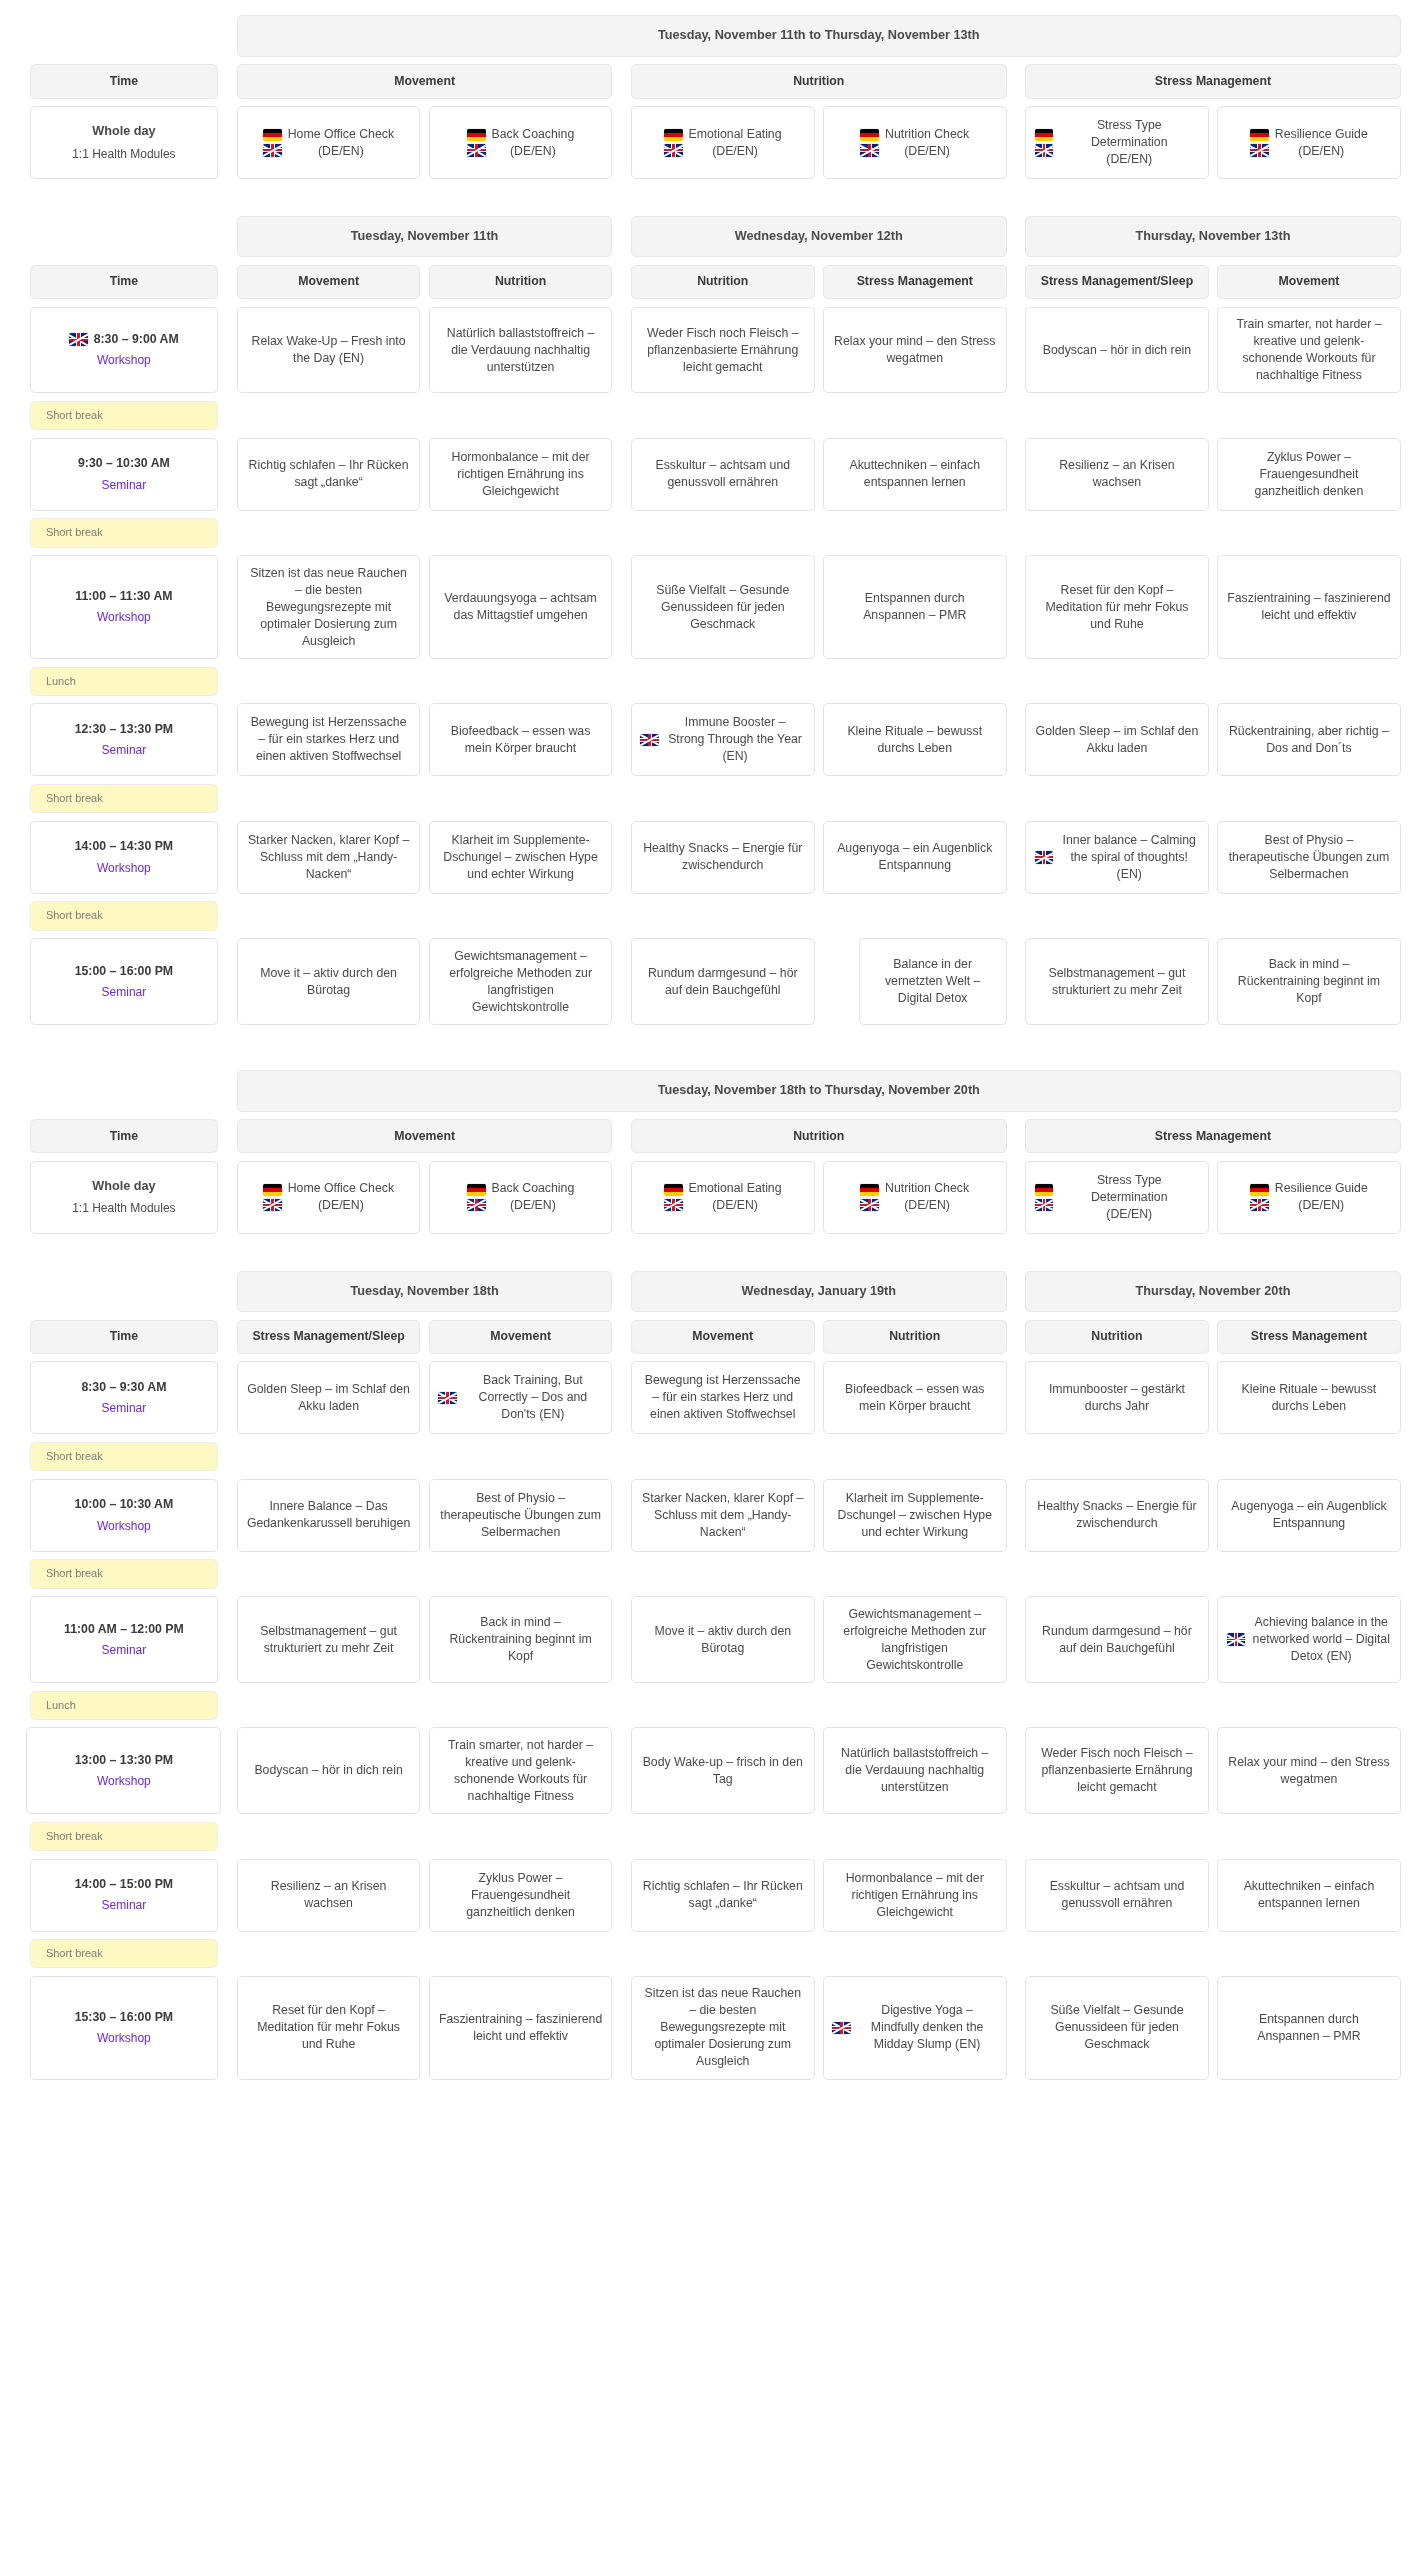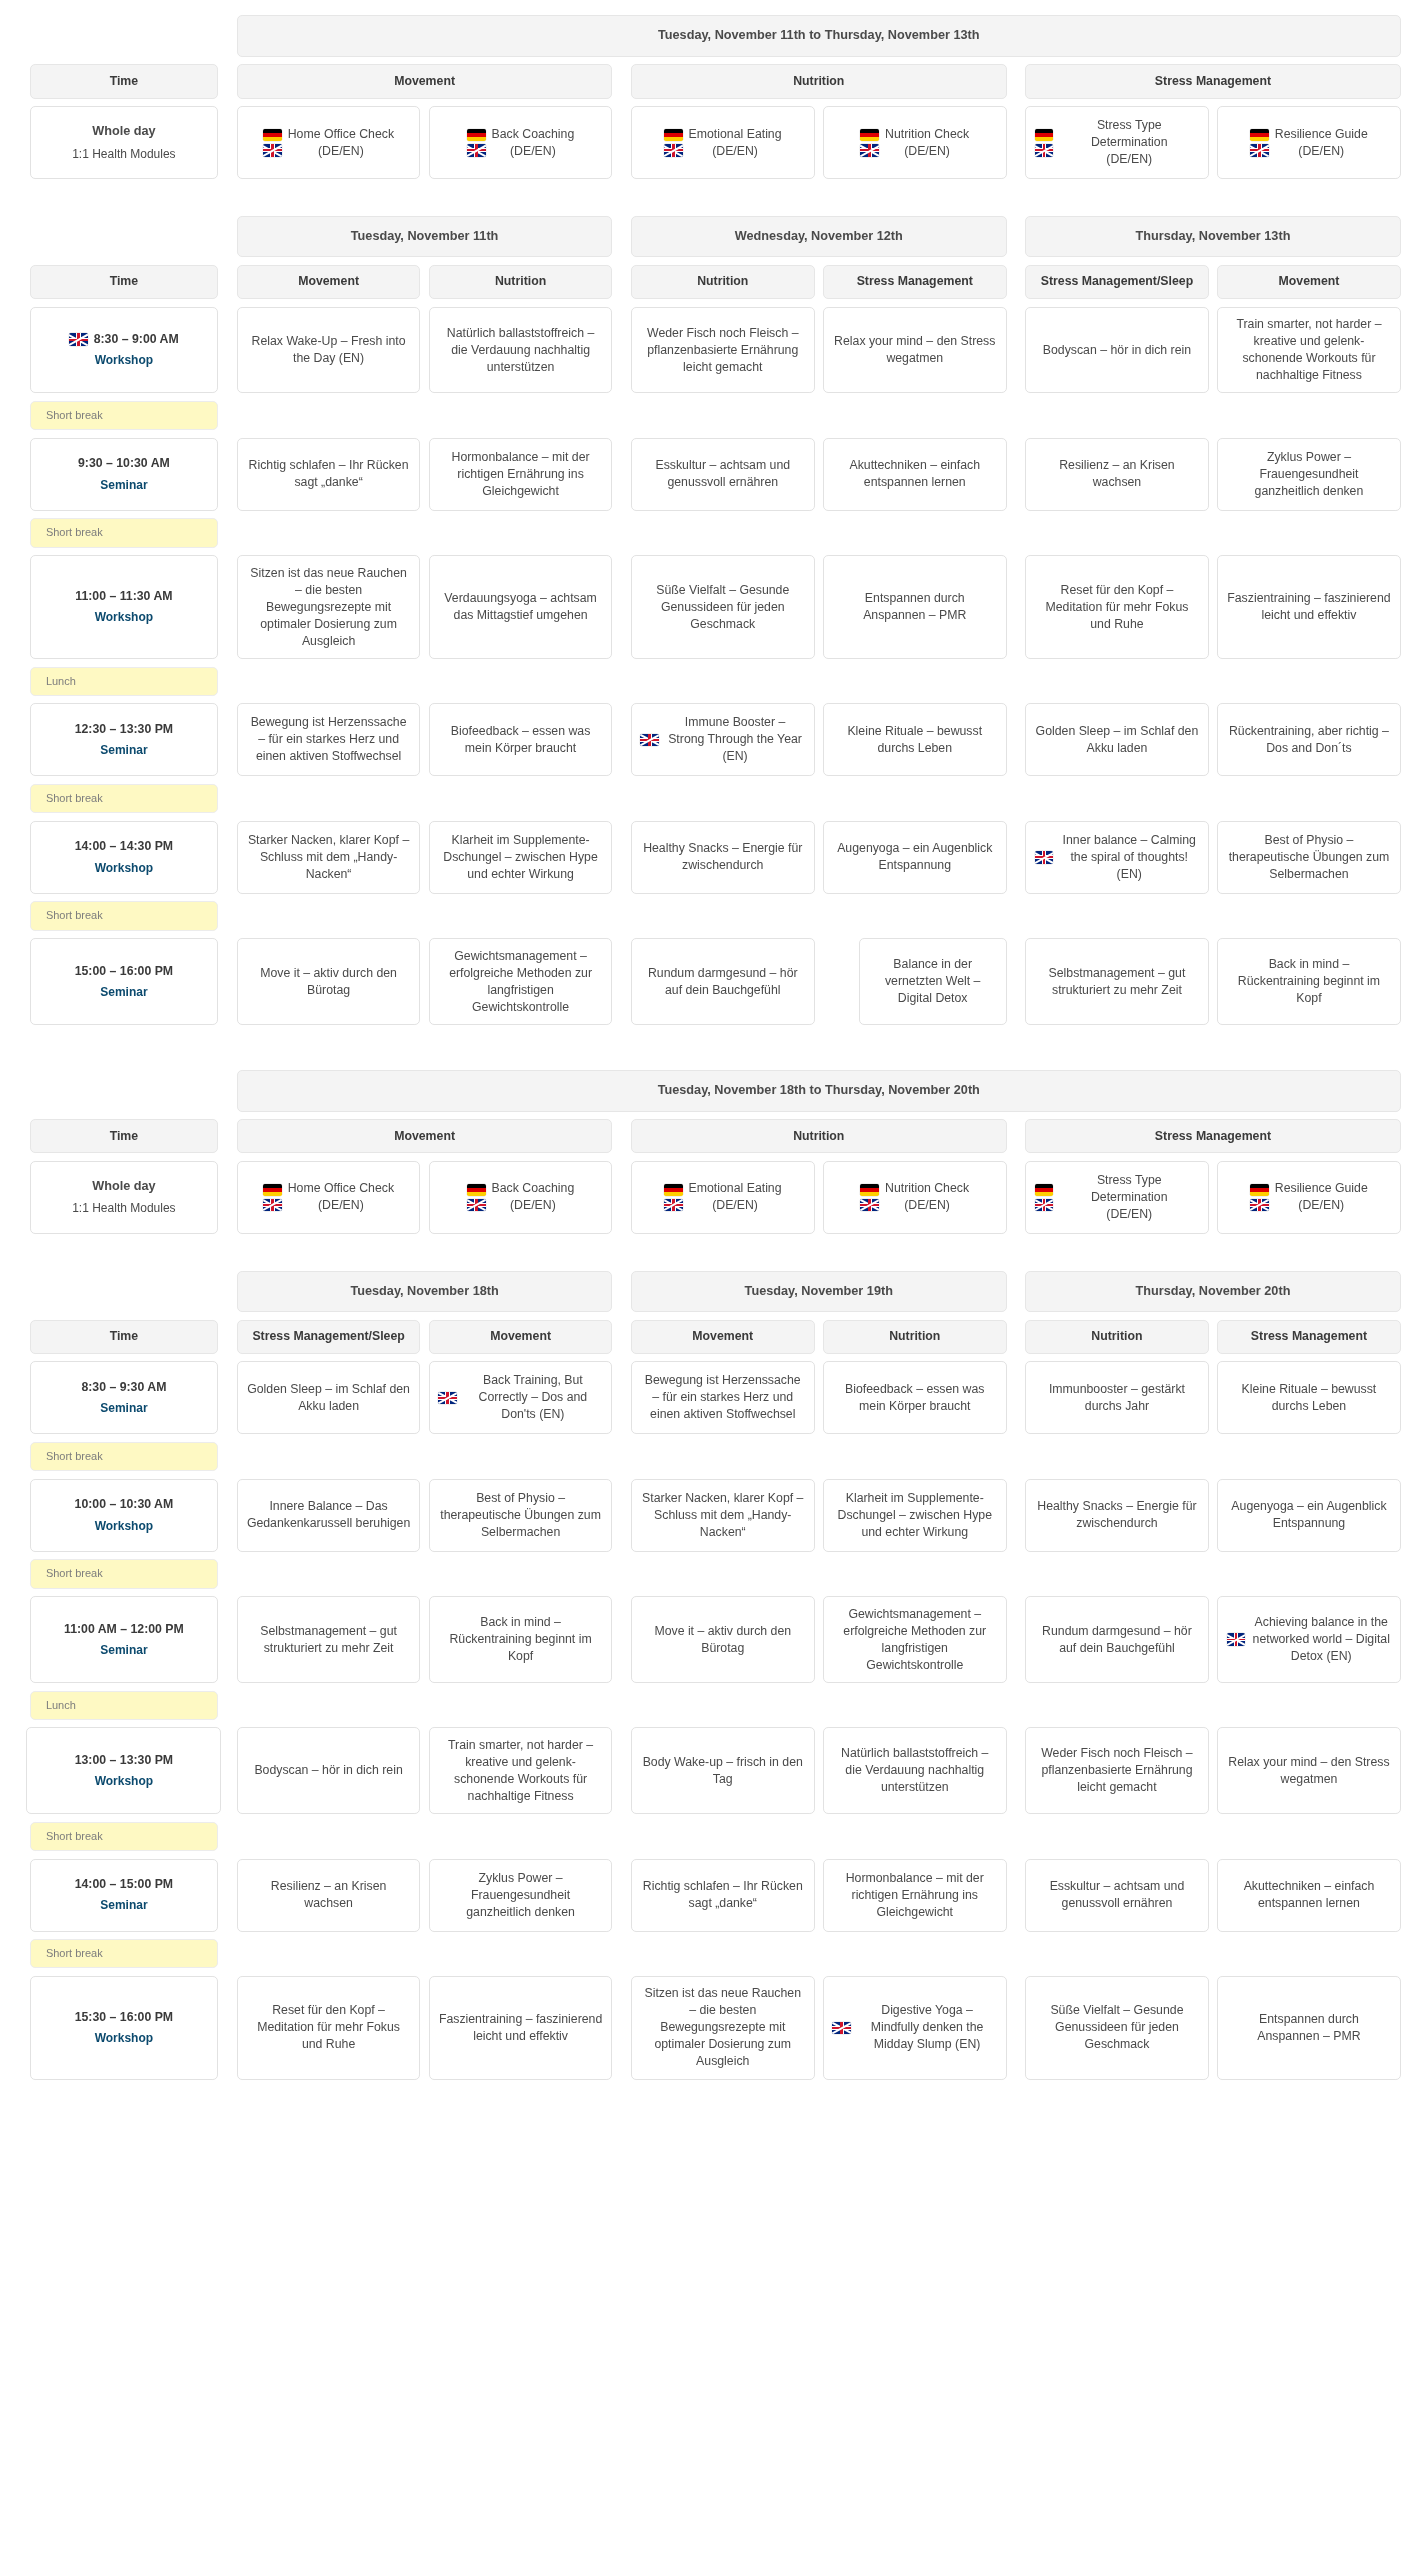--- a/index.html
+++ b/index.html
@@ -58,21 +58,21 @@
   .cell.empty {
     border: none;
     background: transparent;
   }
   .cell.time {
     flex-direction: column;
     gap: 4.2px;
     color: #3a3a3a;
   }
   .time-range { font-weight: bold; font-size: 12.3px; }
-  .time-kind { font-size: 12px; color: #0c4a6e; font-weight: bold; }
+  .time-kind { font-size: 12px; color: #6d28d9; font-weight: normal; }
 
   
   .row {
     display: grid;
     grid-template-columns: 197px 10.2px 192px 192px 10.2px 192px 192px 10.2px 192px 192px;
     margin-bottom: 7.6px;
   }
 
   .span-banner { grid-column: 3 / span 8; }
   .span-group-a { grid-column: 3 / span 2; }
@@ -652,21 +652,21 @@
           </span>
         </div>
       </div>
       <div class="gap-block"></div>
       <div class="row">
         <div class="cell empty" style="grid-column: 1;"></div>
         <div class="cell banner span-group-a">
           <span class="cell-text">Tuesday, November 18th</span>
         </div>
         <div class="cell banner span-group-b">
-          <span class="cell-text">Tuesday, November 19th</span>
+          <span class="cell-text">Wednesday, January 19th</span>
         </div>
         <div class="cell banner span-group-c">
           <span class="cell-text">Thursday, November 20th</span>
         </div>
       </div>
       <div class="row">
         <div class="cell head" style="grid-column: 1;">
           <span class="cell-text">Time</span>
         </div>
         <div class="cell head" style="grid-column: 3;">

